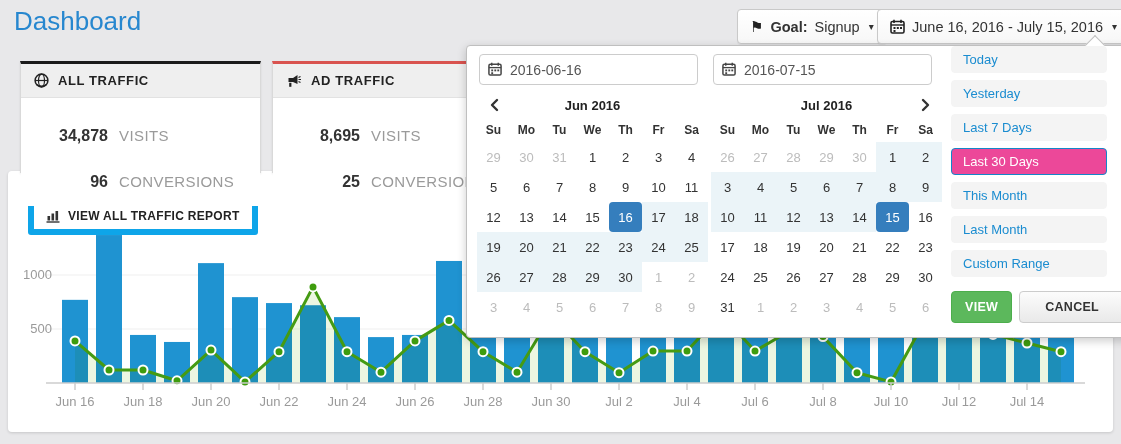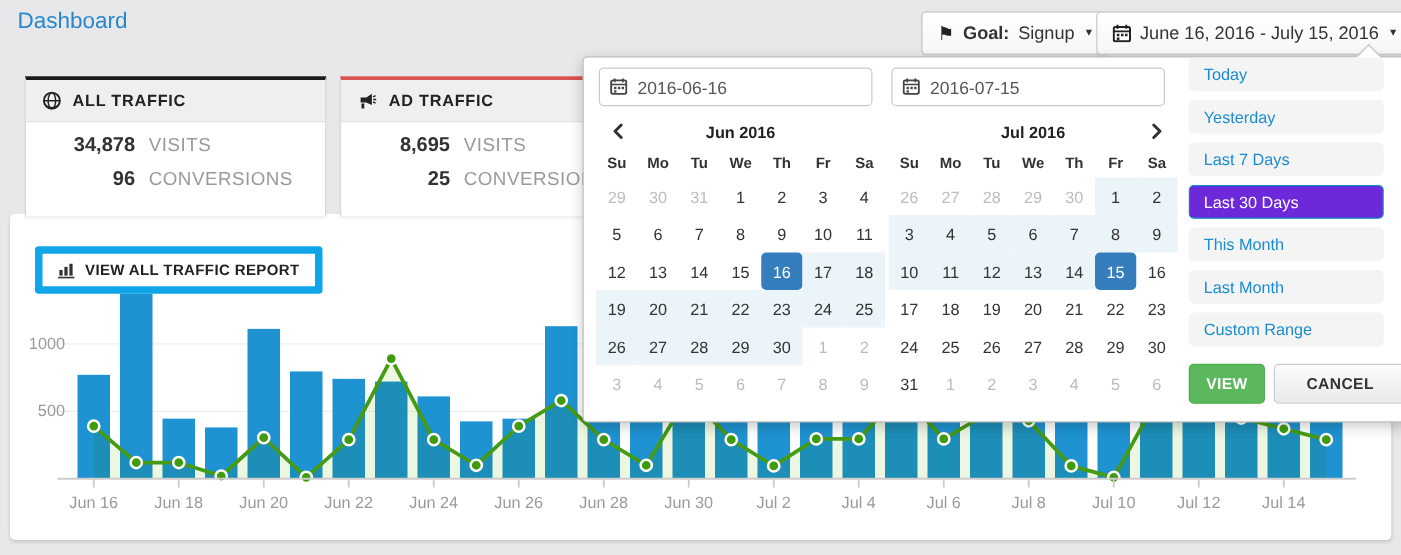--- a/index.html
+++ b/index.html
@@ -1,40 +1,40 @@
 <!DOCTYPE html>
 <html><head>
 <meta charset="utf-8">
 <style>
   * { margin:0; padding:0; box-sizing:border-box; }
   body { font-family:"Liberation Sans","DejaVu Sans",sans-serif; }
   .page { position:relative; width:1121px; height:444px; background:#e8e8ea; overflow:hidden; }
 
   
-  .page-title { position:absolute; left:14px; top:6px; font-size:18px; font-weight:400; color:#2787cf; }
+  .page-title { position:absolute; left:14px; top:6px; font-size:26px; font-weight:400; color:#2787cf; }
   .hdr-btn { position:absolute; top:9px; height:35px; display:flex; align-items:center; gap:7px;
              background:linear-gradient(#ffffff,#f7f7f7); border:1px solid #c9c9c9; border-radius:4px;
              padding:0 12px; font-size:14.5px; color:#333; cursor:pointer; box-shadow:0 1px 1px rgba(0,0,0,.06); }
   .goal-btn { left:737px; }
   .date-btn { left:877px; width:264px; }
   .flag-glyph { font-size:15px; color:#222; }
   .caret { font-size:10px; color:#333; margin-left:2px; }
   .bold { font-weight:bold; }
 
   
   .card { position:absolute; top:61px; width:241px; height:112px; background:#fff;
           border:1px solid #d9d9d9; border-bottom:none; box-shadow:0 1px 2px rgba(0,0,0,.08); z-index:3; }
   .card-all { left:20px; border-top:3px solid #1b1b1b; }
   .card-ad  { left:272px; border-top:3px solid #d9534f; }
   .card-head { display:flex; align-items:center; gap:9px; background:#efefef; border-bottom:1px solid #e2e2e2;
                padding:9px 13px; font-size:13px; font-weight:bold; color:#222; letter-spacing:.6px; }
   .card-body { padding:10px 13px 6px; background:#fff; }
   .stat-row { display:flex; align-items:baseline; margin-bottom:9px; }
   .stat-value { display:inline-block; width:74px; text-align:right; font-weight:bold; font-size:16px; color:#333; }
-  .stat-label { margin-left:11px; color:#9a9a9a; font-size:15px; letter-spacing:.4px; }
+  .stat-label { margin-left:11px; color:#9a9a9a; font-size:15px; letter-spacing:.4px;margin-top:19px; }
 
   
   .panel { position:absolute; left:8px; top:171px; width:1105px; height:261px; background:#fff;
            border-radius:4px; box-shadow:0 1px 3px rgba(0,0,0,.15); z-index:1; }
   .report-btn { position:absolute; left:20px; top:26px; display:flex; align-items:center; gap:8px;
                 background:#fff; border:6px solid #0ea5e9; border-radius:3px; padding:6px 12px;
                 font-size:12px; font-weight:bold; color:#222; letter-spacing:.3px; cursor:pointer; }
   #chart-svg { position:absolute; left:0; top:0; }
 
   
@@ -58,21 +58,21 @@
             font-size:12px; font-weight:bold; color:#333; }
   .cal-day { height:30px; display:flex; align-items:center; justify-content:center;
              font-size:13px; color:#333; cursor:pointer; }
   .cal-day.m { color:#bcbcbc; }
   .cal-day.r { background:#ebf4f8; }
   .cal-day.s { background:#357ebd; color:#fff; border-radius:4px; }
 
   .drp-ranges { position:absolute; left:484px; top:0; width:156px; display:flex; flex-direction:column; gap:7px; }
   .range-item { background:#f4f4f4; border:1px solid #f4f4f4; border-radius:4px; padding:5px 11px;
                 font-size:13px; color:#1a8cd0; cursor:pointer; }
-  .range-item.active { background:#6d28d9; border-color:#1486c9; color:#fff; }
+  .range-item.active { background:#ec4899; border-color:#1486c9; color:#fff; }
   .drp-actions { position:absolute; left:484px; top:245px; display:flex; gap:7px; }
   .apply-btn { background:#5cb85c; border:1px solid #4cae4c; border-radius:4px; color:#fff;
                font-weight:bold; font-size:12.5px; padding:8px 13px; letter-spacing:.3px; cursor:pointer; }
   .cancel-btn { background:linear-gradient(#fcfcfc,#e9e9e9); border:1px solid #ccc; border-radius:4px;
                 color:#333; font-weight:bold; font-size:12.5px; padding:8px 25px; letter-spacing:.3px; cursor:pointer; }
 </style>
 </head>
 <body>
 
 <div class="page">

